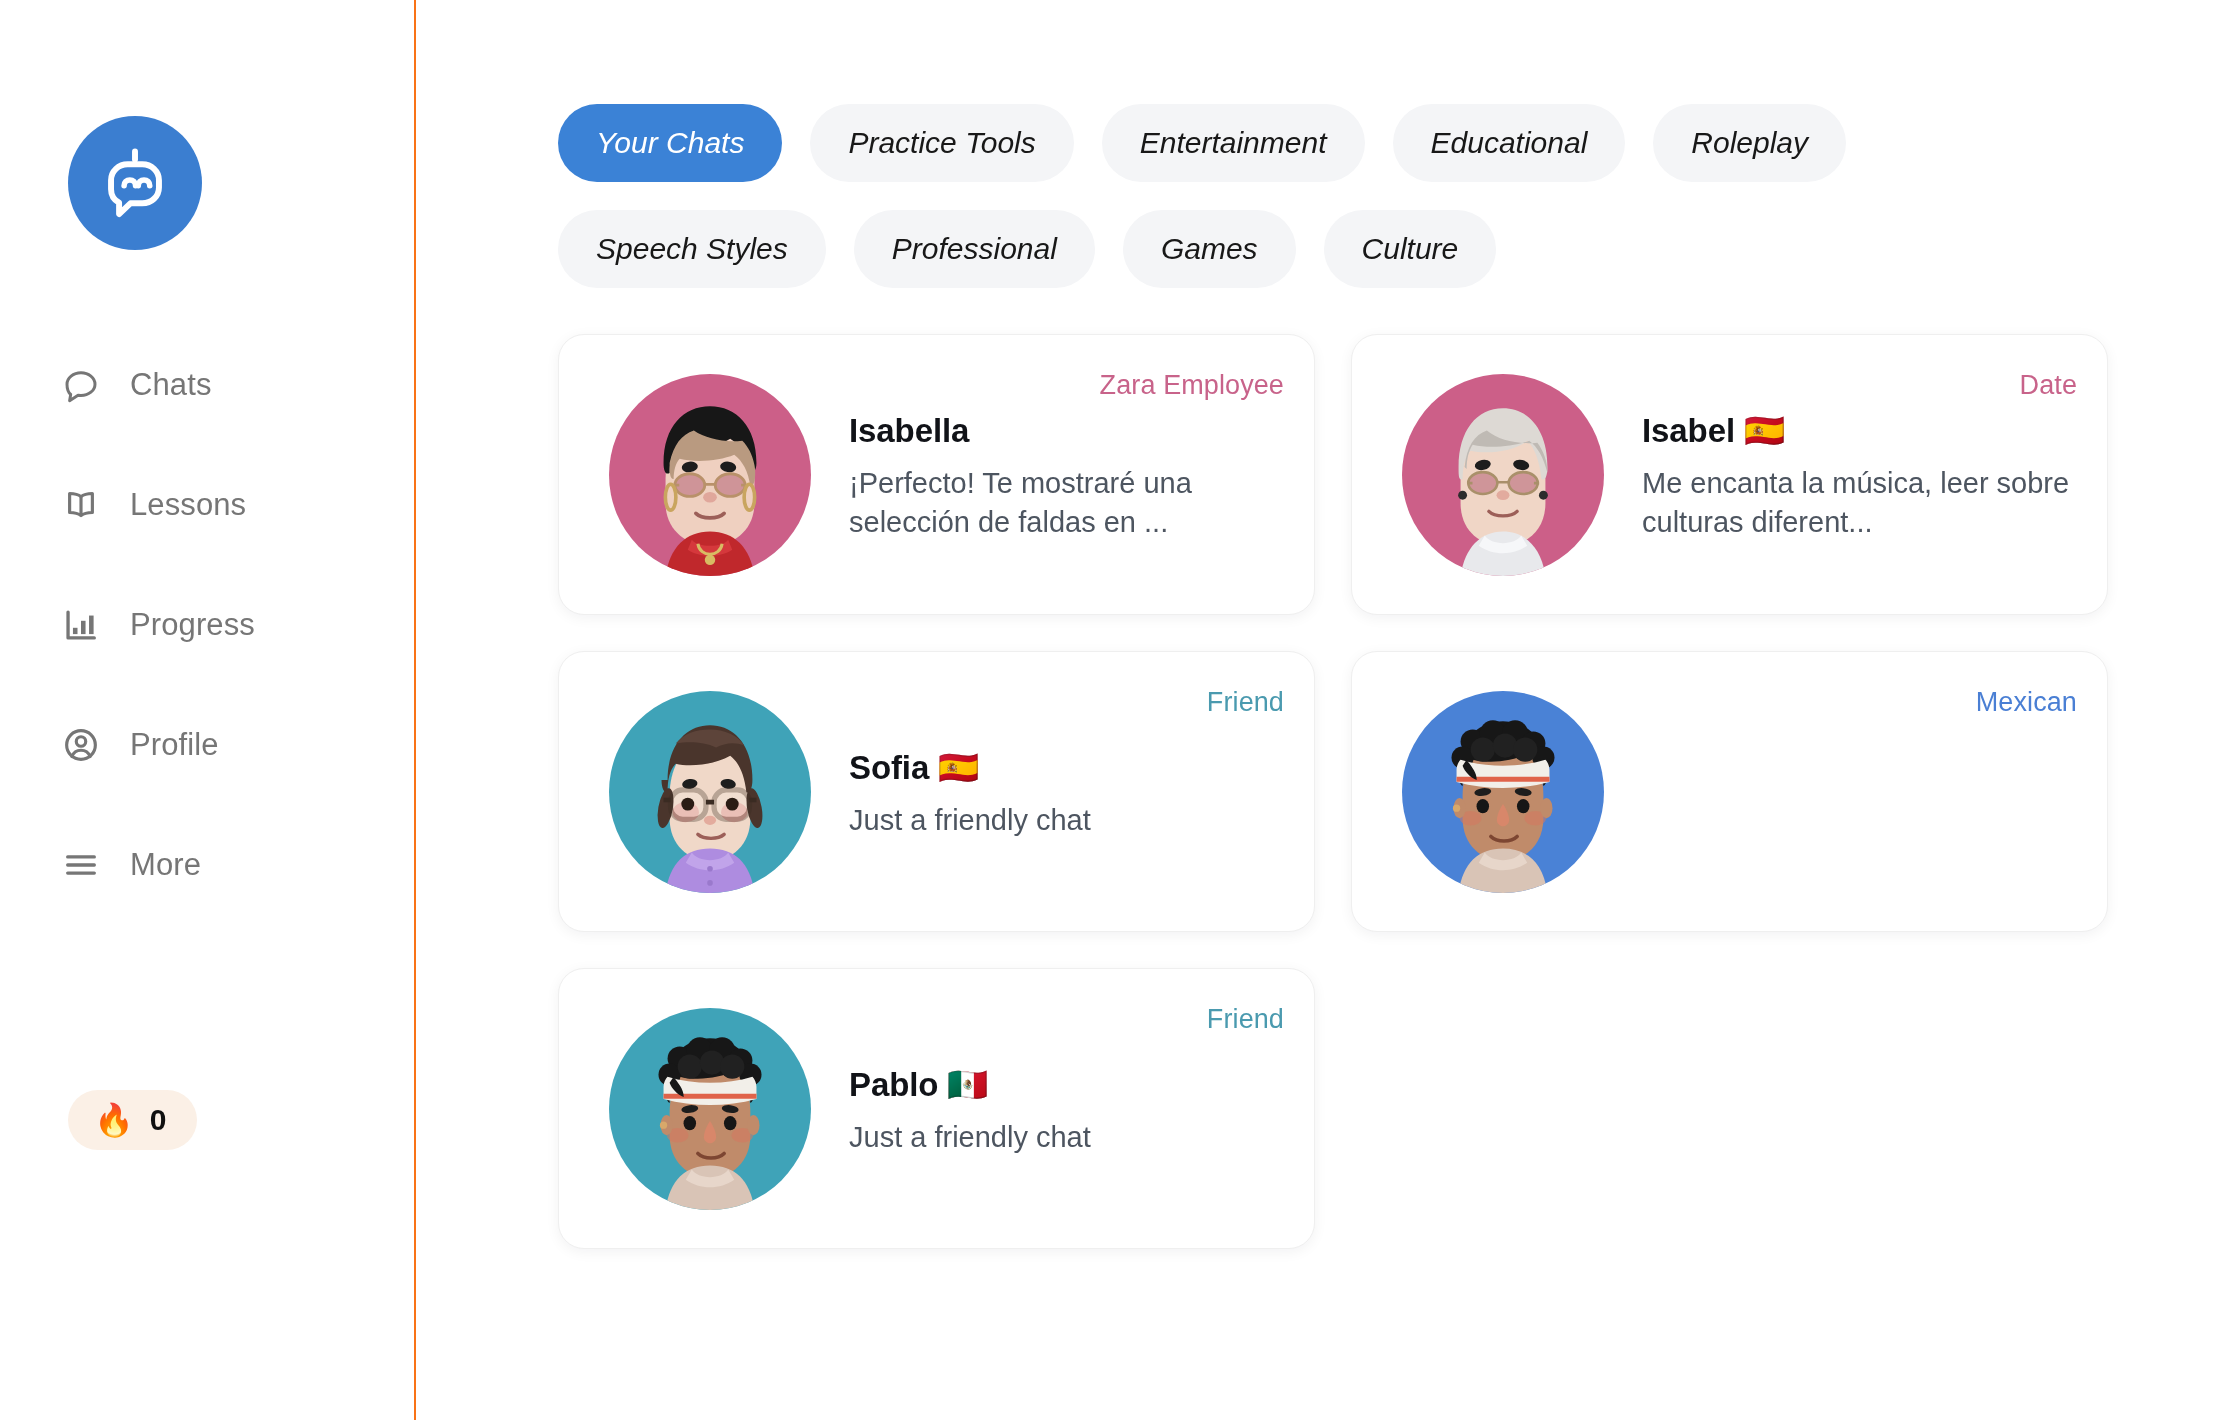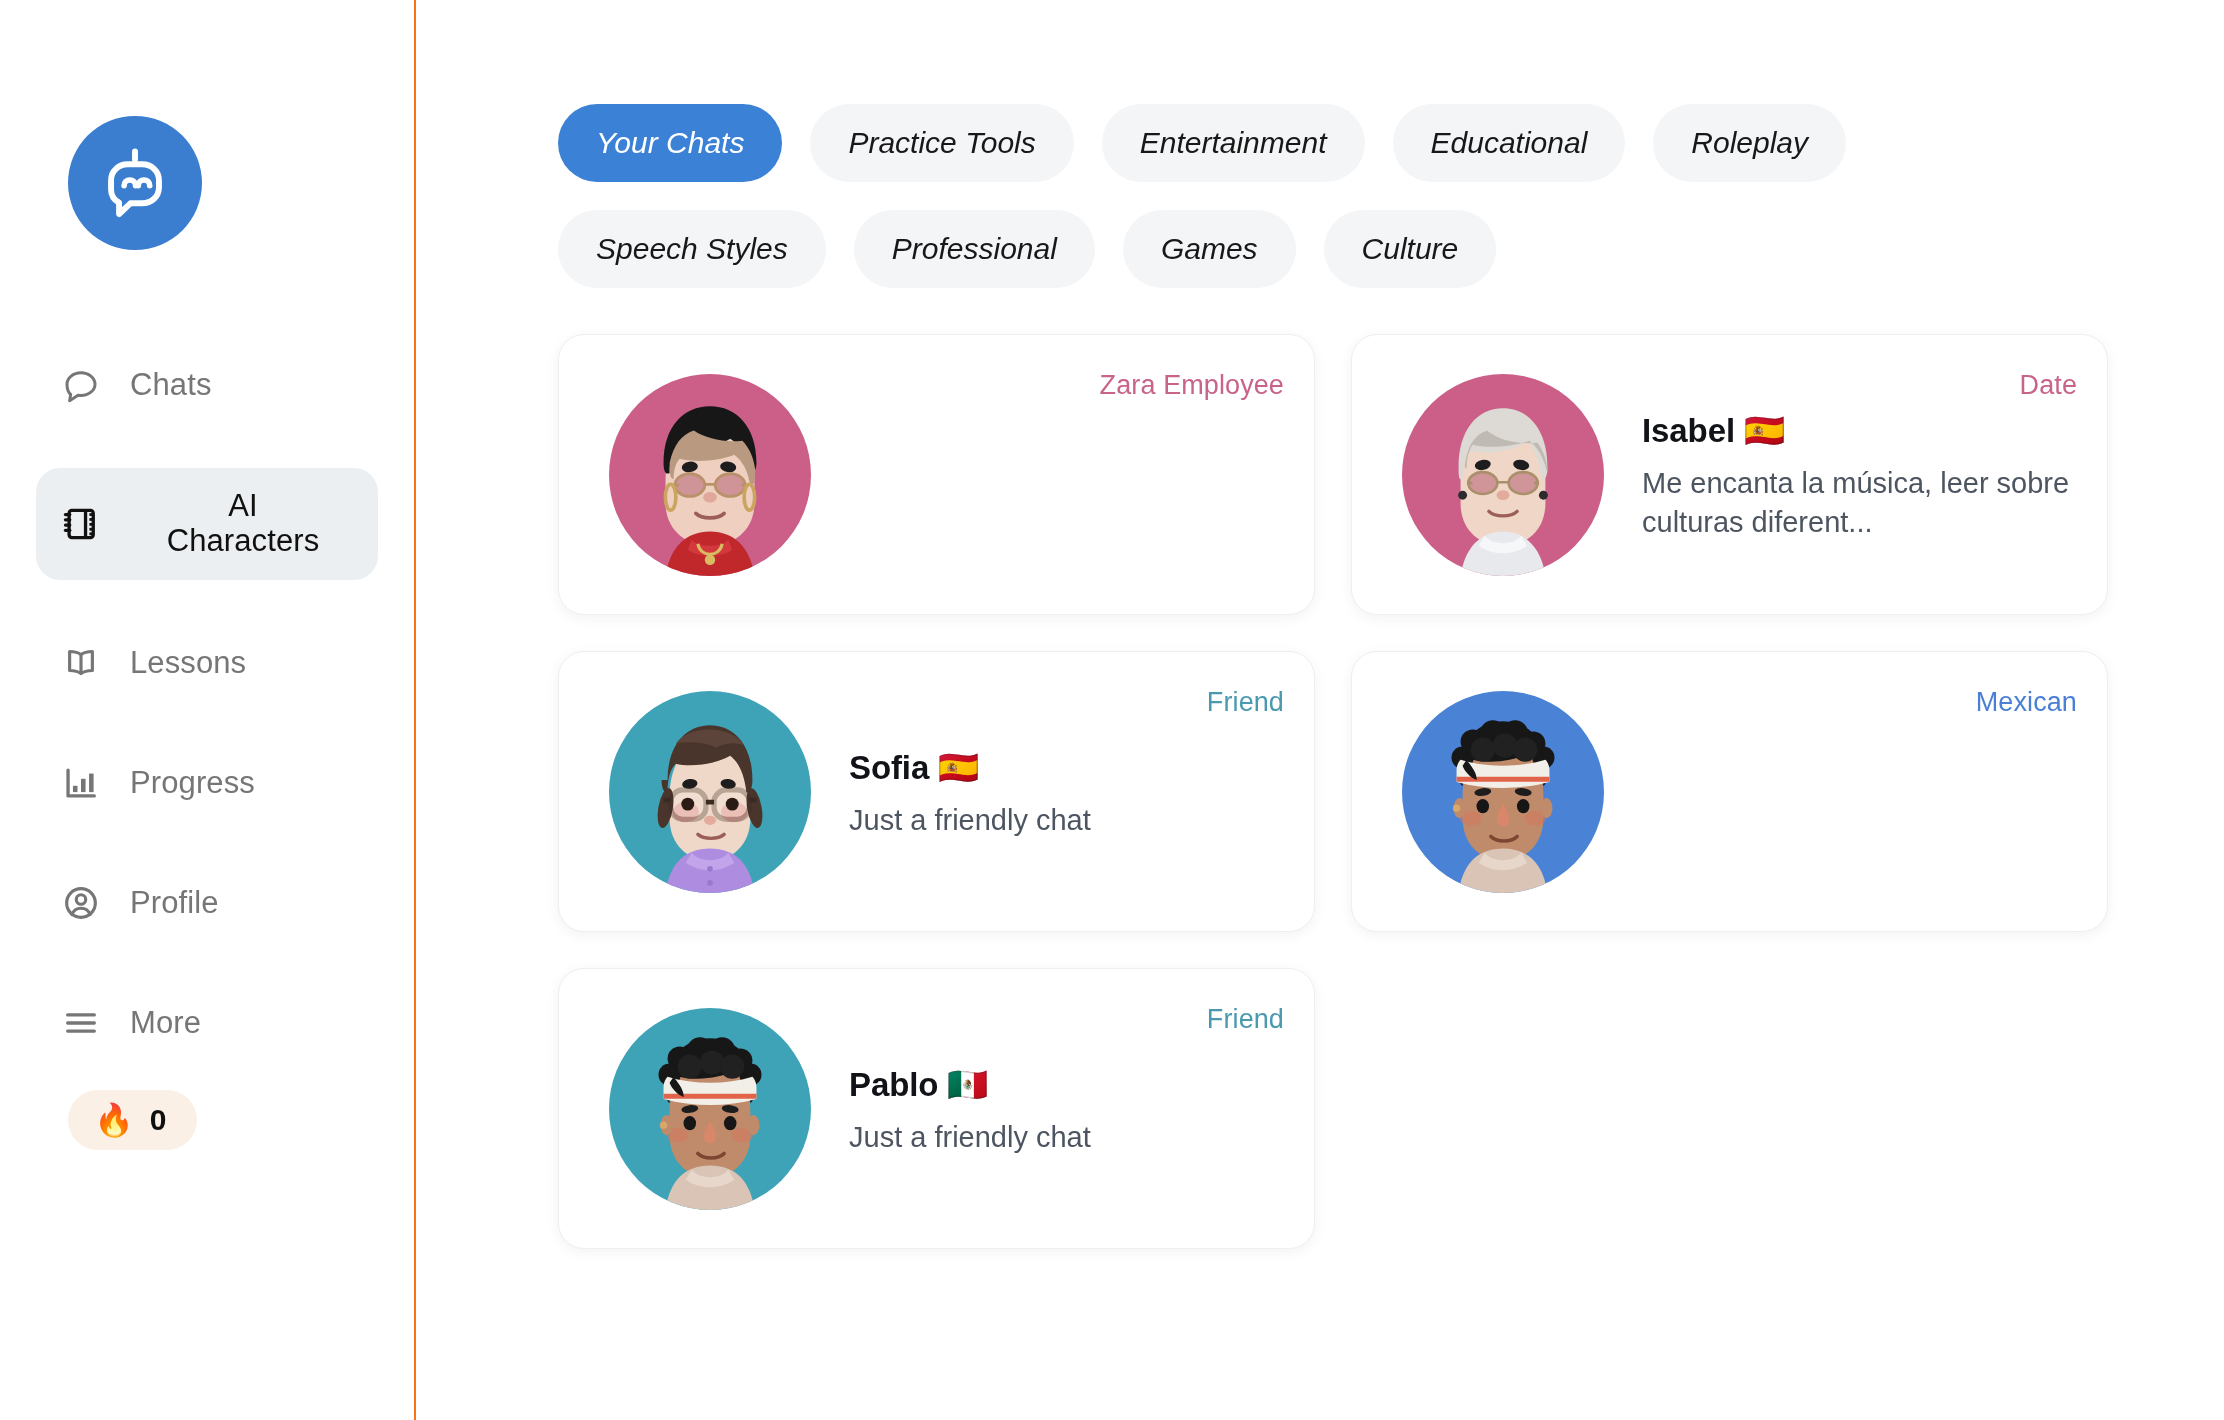--- a/index.html
+++ b/index.html
@@ -232,39 +232,20 @@
 
       <div class="nav-item">
         <span class="nav-icon">
           <svg width="42" height="42" viewBox="0 0 24 24" fill="none">
             <path d="M20 11.5c0 3.6-3.6 6.5-8 6.5-.6 0-1.1 0-1.7-.1L5.5 21l.6-3.6C4.8 16.2 4 14 4 11.5 4 7.9 7.6 5 12 5s8 2.9 8 6.5z" stroke="#767676" stroke-width="1.7" stroke-linejoin="round"></path>
           </svg>
         </span>
         <span class="nav-label">Chats</span>
       </div>
 
-      <div class="nav-item active">
-        <span class="nav-icon">
-          <svg width="42" height="42" viewBox="0 0 24 24" fill="none">
-            <rect x="5.2" y="4.2" width="13.8" height="15.6" rx="1.6" stroke="#101010" stroke-width="1.9"></rect>
-            <line x1="14.6" y1="4.2" x2="14.6" y2="19.8" stroke="#101010" stroke-width="1.9"></line>
-            <line x1="16.8" y1="6.6" x2="18.9" y2="6.6" stroke="#101010" stroke-width="1.6"></line>
-            <line x1="16.8" y1="9.4" x2="18.9" y2="9.4" stroke="#101010" stroke-width="1.6"></line>
-            <line x1="16.8" y1="12.2" x2="18.9" y2="12.2" stroke="#101010" stroke-width="1.6"></line>
-            <line x1="16.8" y1="15.0" x2="18.9" y2="15.0" stroke="#101010" stroke-width="1.6"></line>
-            <line x1="16.8" y1="17.6" x2="18.9" y2="17.6" stroke="#101010" stroke-width="1.6"></line>
-            <line x1="3.1" y1="6.6" x2="5.6" y2="6.6" stroke="#101010" stroke-width="1.8" stroke-linecap="round"></line>
-            <line x1="3.1" y1="9.6" x2="5.6" y2="9.6" stroke="#101010" stroke-width="1.8" stroke-linecap="round"></line>
-            <line x1="3.1" y1="12.6" x2="5.6" y2="12.6" stroke="#101010" stroke-width="1.8" stroke-linecap="round"></line>
-            <line x1="3.1" y1="15.6" x2="5.6" y2="15.6" stroke="#101010" stroke-width="1.8" stroke-linecap="round"></line>
-          </svg>
-        </span>
-        <span class="nav-label">AI
-Characters</span>
-      </div>
 
       <div class="nav-item">
         <span class="nav-icon">
           <svg width="42" height="42" viewBox="0 0 24 24" fill="none">
             <path d="M12 7.2C10.6 6 8.8 5.4 5.5 5.4v10.9c3.3 0 5.1.6 6.5 1.8 1.4-1.2 3.2-1.8 6.5-1.8V5.4c-3.3 0-5.1.6-6.5 1.8z" stroke="#767676" stroke-width="1.8" stroke-linejoin="round"></path>
             <path d="M12 7.2v10.9" stroke="#767676" stroke-width="1.8"></path>
           </svg>
         </span>
         <span class="nav-label">Lessons</span>
       </div>
@@ -346,20 +327,24 @@
               <ellipse cx="60" cy="55" rx="7.4" ry="5.6" fill="none" stroke="#b9916a" stroke-width="1.4"></ellipse>
               <ellipse cx="50" cy="61" rx="3.4" ry="2.6" fill="#e0a79b"></ellipse>
               <path d="M43 69c3 3 11 3 14 0" stroke="#9c5f58" stroke-width="1.8" fill="none" stroke-linecap="round"></path>
               <ellipse cx="30.5" cy="61" rx="2.6" ry="6.4" fill="none" stroke="#c9a55f" stroke-width="1.8"></ellipse>
               <ellipse cx="69.5" cy="61" rx="2.6" ry="6.4" fill="none" stroke="#c9a55f" stroke-width="1.8"></ellipse>
               <path d="M28 100c2-14 10-22 22-22s20 8 22 22z" fill="#c0282c"></path>
               <path d="M41 82c3 4 15 4 18 0l2 5c-6 4-16 4-22 0z" fill="#d5383c"></path>
               <path d="M44 84c1 7 11 7 12 0" stroke="#d8bb63" stroke-width="1.5" fill="none"></path>
               <circle cx="50" cy="92" r="2.6" fill="#d8bb63"></circle>
             </svg>
+          </div>
+          <div class="card-body">
+            <div class="card-name">Isabella</div>
+            <div class="card-sub">¡Perfecto! Te mostraré una selección de faldas en ...</div>
           </div>
         </div>
       </div>
 
       <div class="card">
         <span class="card-tag tag-rose">Date</span>
         <div class="card-inner">
           <div class="avatar">
             <svg viewBox="0 0 100 100">
               <rect width="100" height="100" fill="#cc5f88"></rect>

